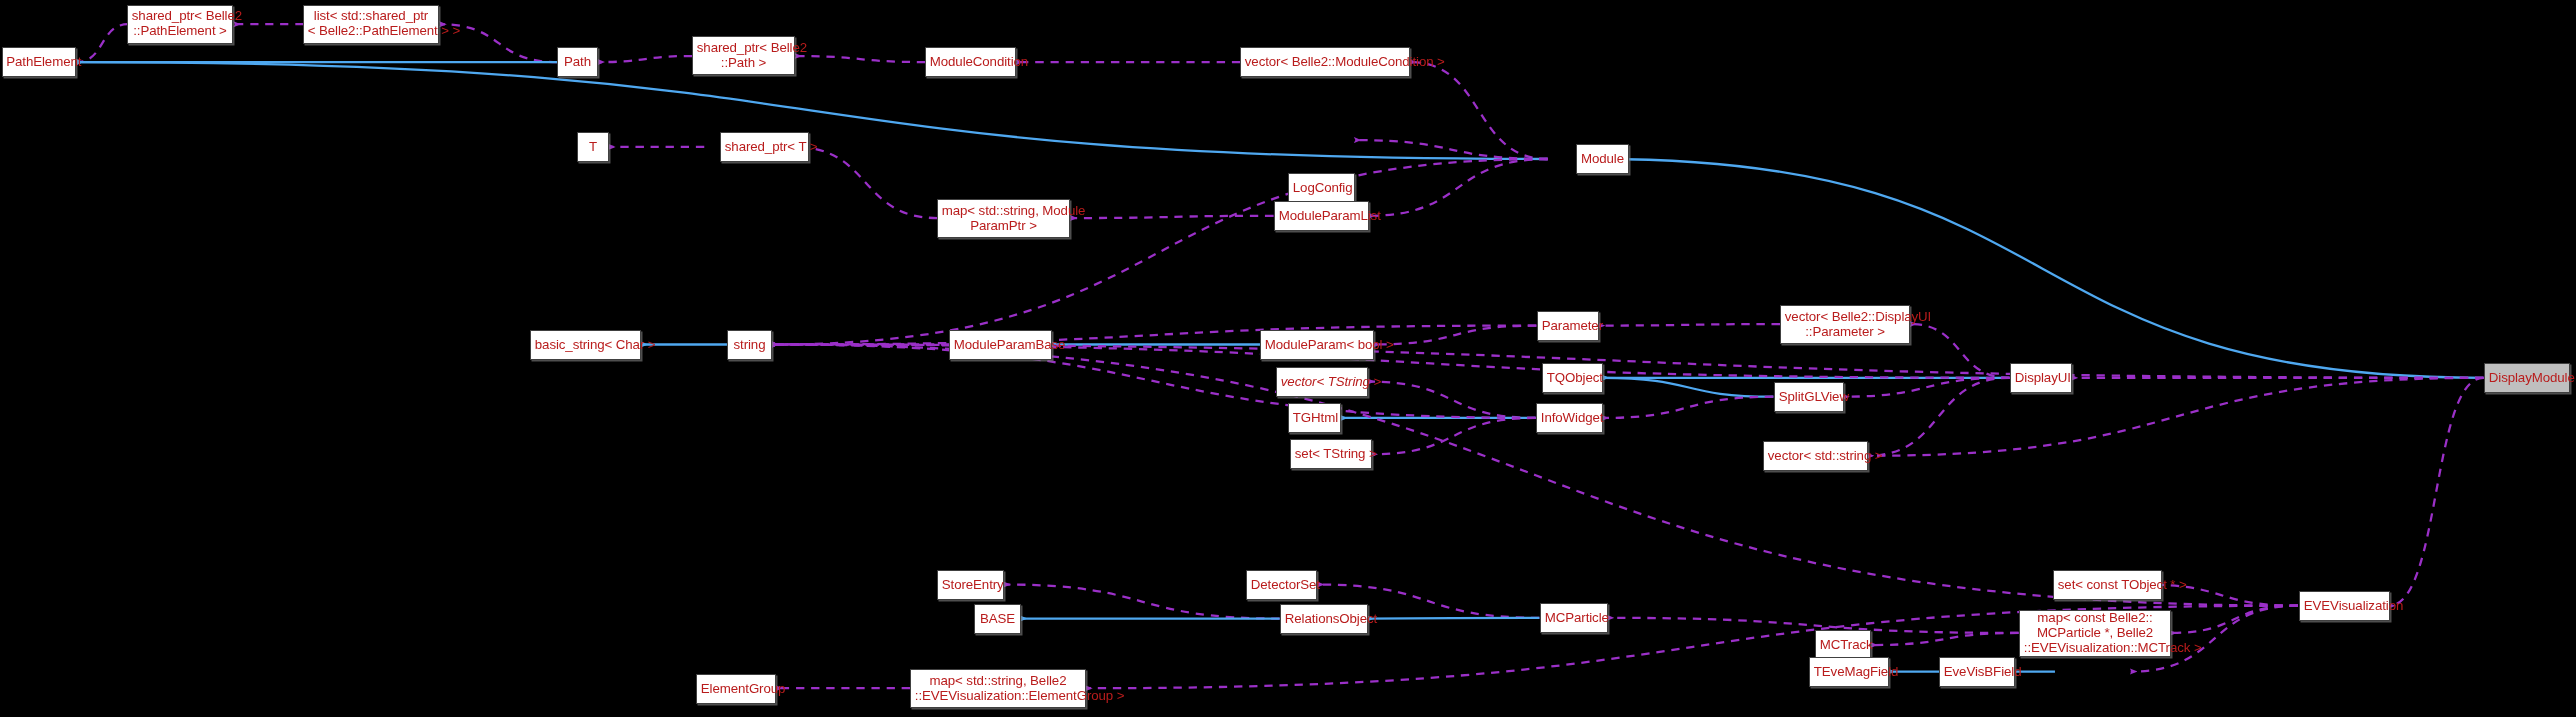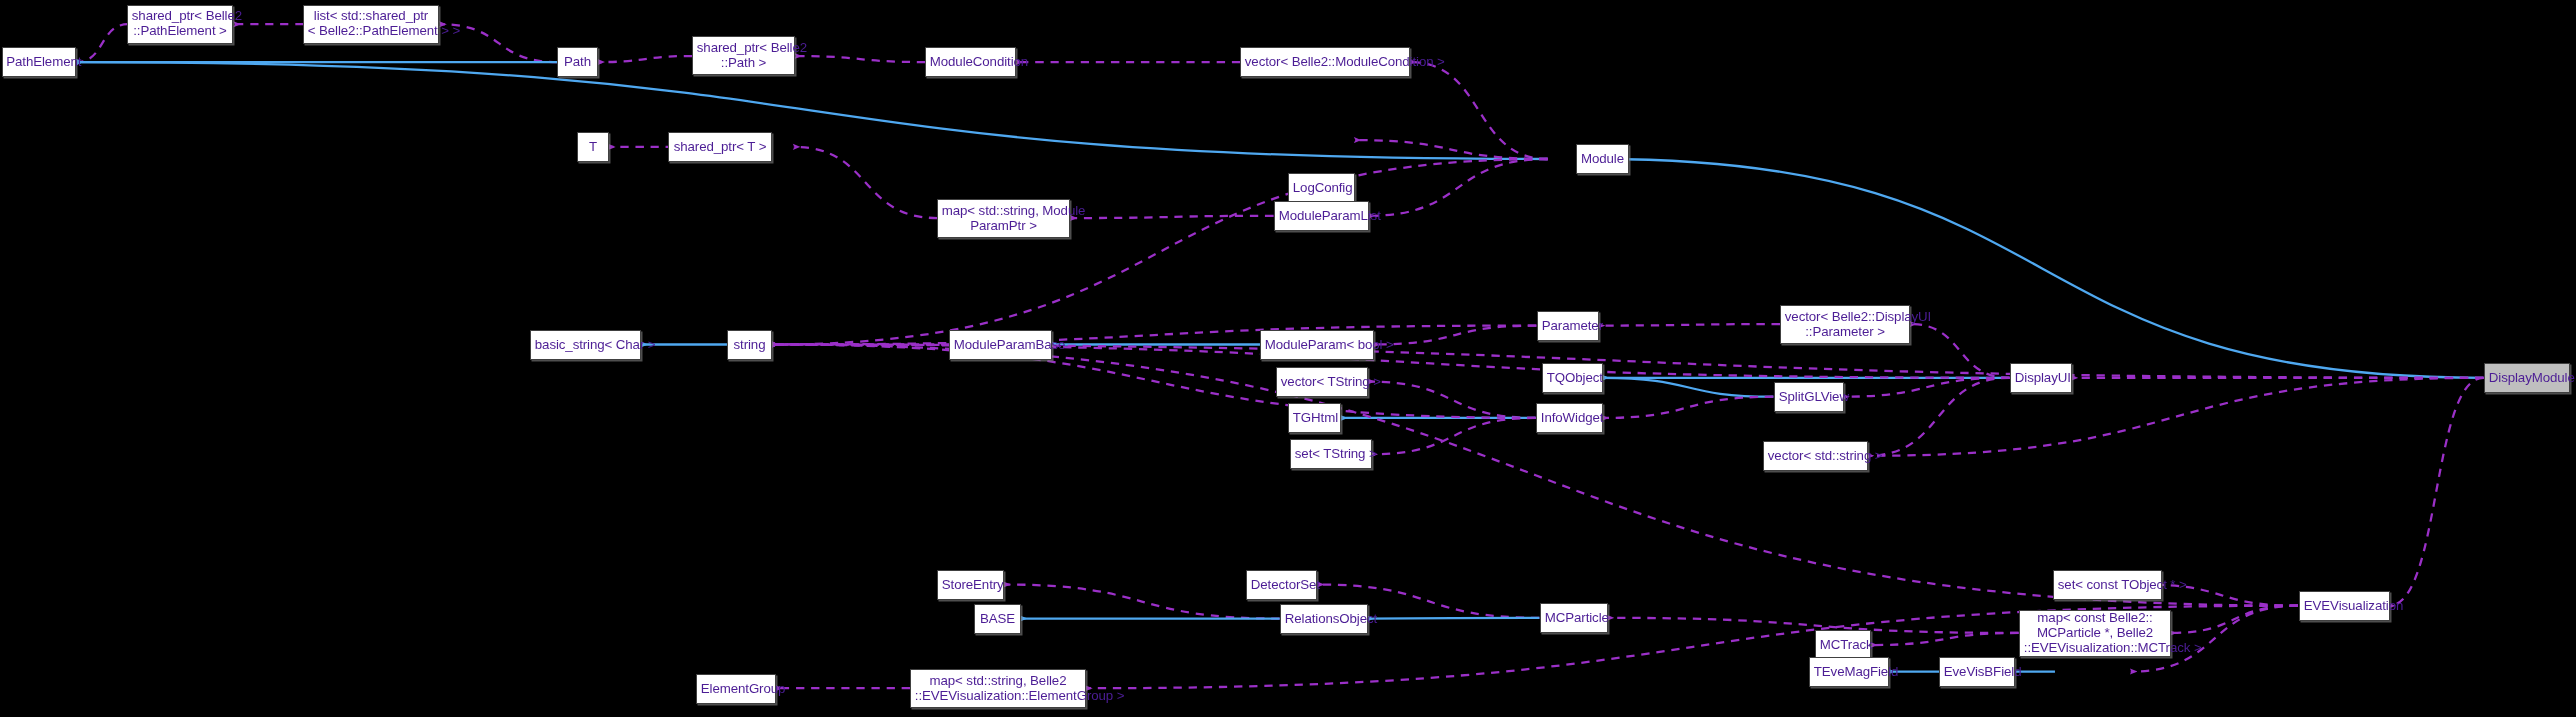--- a/index.html
+++ b/index.html
@@ -29,21 +29,21 @@
     left: 0;
     top: 0;
     width: 2576px;
     height: 717px;
   }
   .node {
     position: absolute;
     box-sizing: border-box;
     background: #ffffff;
     border: 0.8px solid #404040;
-    color: #4c1d95;
+    color: #b91c1c;
     font-size: 13.3px;
     line-height: 1.12;
     text-align: center;
     display: flex;
     align-items: center;
     justify-content: center;
     white-space: pre;
     box-shadow: 1.5px 1.5px 0 rgba(120,120,120,0.65);
     letter-spacing: -0.1px;
   }
@@ -128,34 +128,34 @@
       <div class="node" style="left: 127px; top: 4.5px; width: 106px; height: 39px;"><span class="node-label">shared_ptr&lt; Belle2
 ::PathElement &gt;</span></div>
       <div class="node" style="left: 303px; top: 4.5px; width: 136px; height: 39px;"><span class="node-label">list&lt; std::shared_ptr
 &lt; Belle2::PathElement &gt; &gt;</span></div>
       <div class="node" style="left: 557px; top: 47px; width: 41px; height: 30px;"><span class="node-label">Path</span></div>
       <div class="node" style="left: 692px; top: 36px; width: 103px; height: 39px;"><span class="node-label">shared_ptr&lt; Belle2
 ::Path &gt;</span></div>
       <div class="node" style="left: 925px; top: 47px; width: 91px; height: 30px;"><span class="node-label">ModuleCondition</span></div>
       <div class="node" style="left: 1240px; top: 47px; width: 170px; height: 30px;"><span class="node-label">vector&lt; Belle2::ModuleCondition &gt;</span></div>
       <div class="node" style="left: 577px; top: 132px; width: 32px; height: 30px;"><span class="node-label">T</span></div>
-      <div class="node" style="left: 668px; top: 132px; width: 104px; height: 30px;"><span class="node-label">shared_ptr&lt; T &gt;</span></div>
+      <div class="node" style="left: 720px; top: 132px; width: 89px; height: 30px;"><span class="node-label">shared_ptr&lt; T &gt;</span></div>
       <div class="node" style="left: 1288px; top: 125px; width: 67px; height: 30px; margin-top: 48px;"><span class="node-label">LogConfig</span></div>
       <div class="node" style="left: 1548px; top: 144px; width: 53px; height: 30px; margin-left: 28px;"><span class="node-label">Module</span></div>
       <div class="node" style="left: 937px; top: 199px; width: 133px; height: 39px;"><span class="node-label">map&lt; std::string, Module
 ParamPtr &gt;</span></div>
       <div class="node" style="left: 1274px; top: 201px; width: 95px; height: 30px;"><span class="node-label">ModuleParamList</span></div>
       <div class="node" style="left: 530px; top: 330px; width: 111px; height: 30px;"><span class="node-label">basic_string&lt; Char &gt;</span></div>
       <div class="node" style="left: 727px; top: 330px; width: 45px; height: 30px;"><span class="node-label">string</span></div>
       <div class="node" style="left: 949px; top: 330px; width: 103px; height: 30px;"><span class="node-label">ModuleParamBase</span></div>
       <div class="node" style="left: 1260px; top: 330px; width: 114px; height: 30px;"><span class="node-label">ModuleParam&lt; bool &gt;</span></div>
       <div class="node" style="left: 1537px; top: 311px; width: 62px; height: 30px;"><span class="node-label">Parameter</span></div>
       <div class="node" style="left: 1780px; top: 305px; width: 130px; height: 39px;"><span class="node-label">vector&lt; Belle2::DisplayUI
 ::Parameter &gt;</span></div>
-      <div class="node" style="left: 1276px; top: 367px; width: 92px; height: 30px;"><span class="node-label">vector&lt; TString &gt;</span></div>
+      <div class="node" style="left: 1276px; top: 367px; width: 92px; height: 30px; font-style: italic;"><span class="node-label">vector&lt; TString &gt;</span></div>
       <div class="node" style="left: 1542px; top: 363px; width: 61px; height: 30px;"><span class="node-label">TQObject</span></div>
       <div class="node" style="left: 1288px; top: 403px; width: 53px; height: 30px;"><span class="node-label">TGHtml</span></div>
       <div class="node" style="left: 1536px; top: 403px; width: 67px; height: 30px;"><span class="node-label">InfoWidget</span></div>
       <div class="node" style="left: 1774px; top: 382px; width: 70px; height: 30px;"><span class="node-label">SplitGLView</span></div>
       <div class="node" style="left: 2010px; top: 363px; width: 62px; height: 30px;"><span class="node-label">DisplayUI</span></div>
       <div class="node highlight" style="left: 2484px; top: 363px; width: 86px; height: 30px;"><span class="node-label">DisplayModule</span></div>
       <div class="node" style="left: 1290px; top: 439px; width: 82px; height: 30px;"><span class="node-label">set&lt; TString &gt;</span></div>
       <div class="node" style="left: 1763px; top: 441px; width: 105px; height: 30px;"><span class="node-label">vector&lt; std::string &gt;</span></div>
       <div class="node" style="left: 937px; top: 570px; width: 67px; height: 30px;"><span class="node-label">StoreEntry</span></div>
       <div class="node" style="left: 1246px; top: 570px; width: 71px; height: 30px;"><span class="node-label">DetectorSet</span></div>

